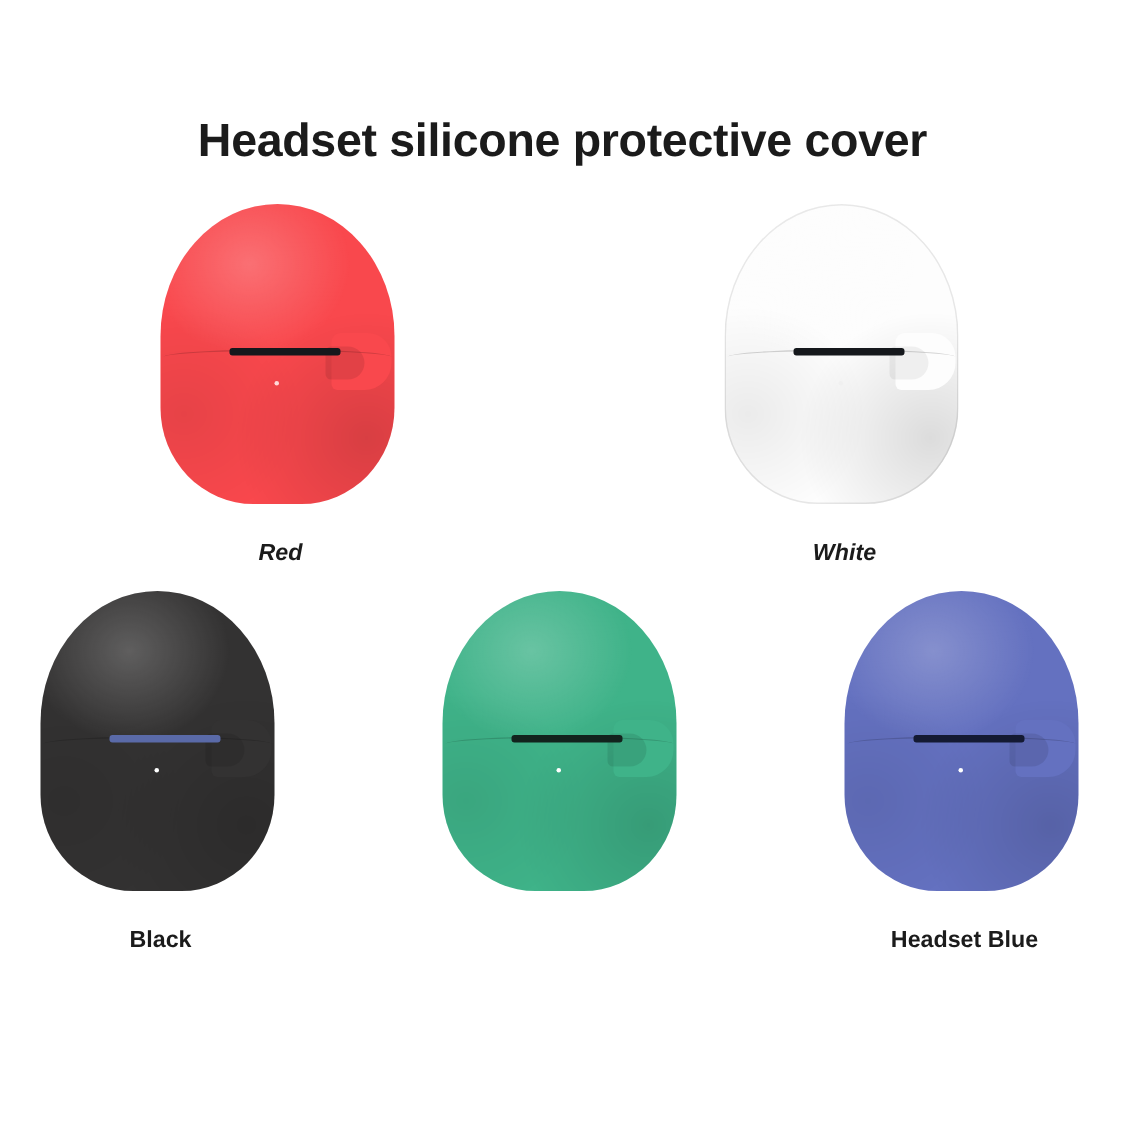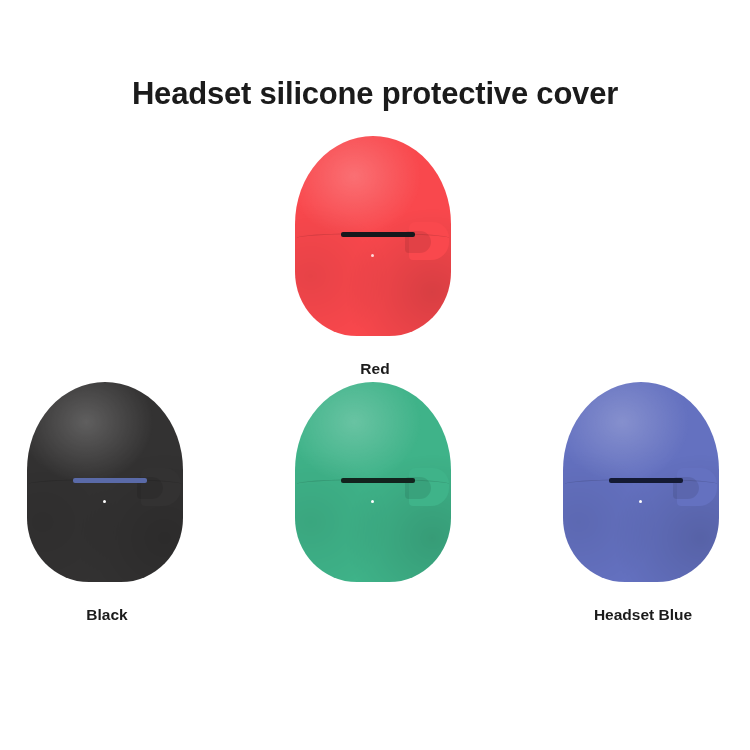--- a/index.html
+++ b/index.html
@@ -44,21 +44,21 @@
     align-items: flex-start;
   }
   .row-1 {
     left: 0;
     top: 132px;
     width: 750px;
     gap: 180px;
   }
   .row-2 {
     left: 0;
-    top: 378px;
+    top: 390px;
     width: 750px;
     gap: 72px;
   }
 
   .product {
     width: 196px;
     display: flex;
     flex-direction: column;
     align-items: center;
   }
@@ -161,21 +161,21 @@
   }
 
   .label {
     margin-top: 12px;
     font-size: 15.5px;
     font-weight: 700;
     color: #1b1b1b;
     text-align: center;
     white-space: nowrap;
   }
-  .row-1 .label { margin-top: 18px; }
+  .row-1 .label { margin-top: 18px; font-style: italic; }
   .row-2 .label { margin-top: 18px; }
 </style>
 </head>
 <body style="background: rgb(255, 255, 255);">
 
 <div class="page">
 
   <div class="title">Headset silicone protective cover</div>
 
   <div class="row row-1">
@@ -185,20 +185,31 @@
         <div class="case" style="background: rgb(249, 72, 77);">
           <div class="tab"></div>
           <div class="seam"></div>
           <div class="slot" style="background: rgb(21, 24, 28);"></div>
           <div class="led" style="background: rgb(255, 216, 216);"></div>
         </div>
       </div>
       <div class="label">Red</div>
     </div>
 
+    <div class="product">
+      <div class="case-wrap">
+        <div class="case outlined" style="background: rgb(253, 253, 253);">
+          <div class="tab"></div>
+          <div class="seam"></div>
+          <div class="slot" style="background: rgb(21, 24, 28);"></div>
+          <div class="led" style="background: rgb(240, 240, 240);"></div>
+        </div>
+      </div>
+      <div class="label">White</div>
+    </div>
 
   </div>
 
   <div class="row row-2">
 
     <div class="product">
       <div class="case-wrap">
         <div class="case" style="background: rgb(51, 50, 50);">
           <div class="tab"></div>
           <div class="seam"></div>

